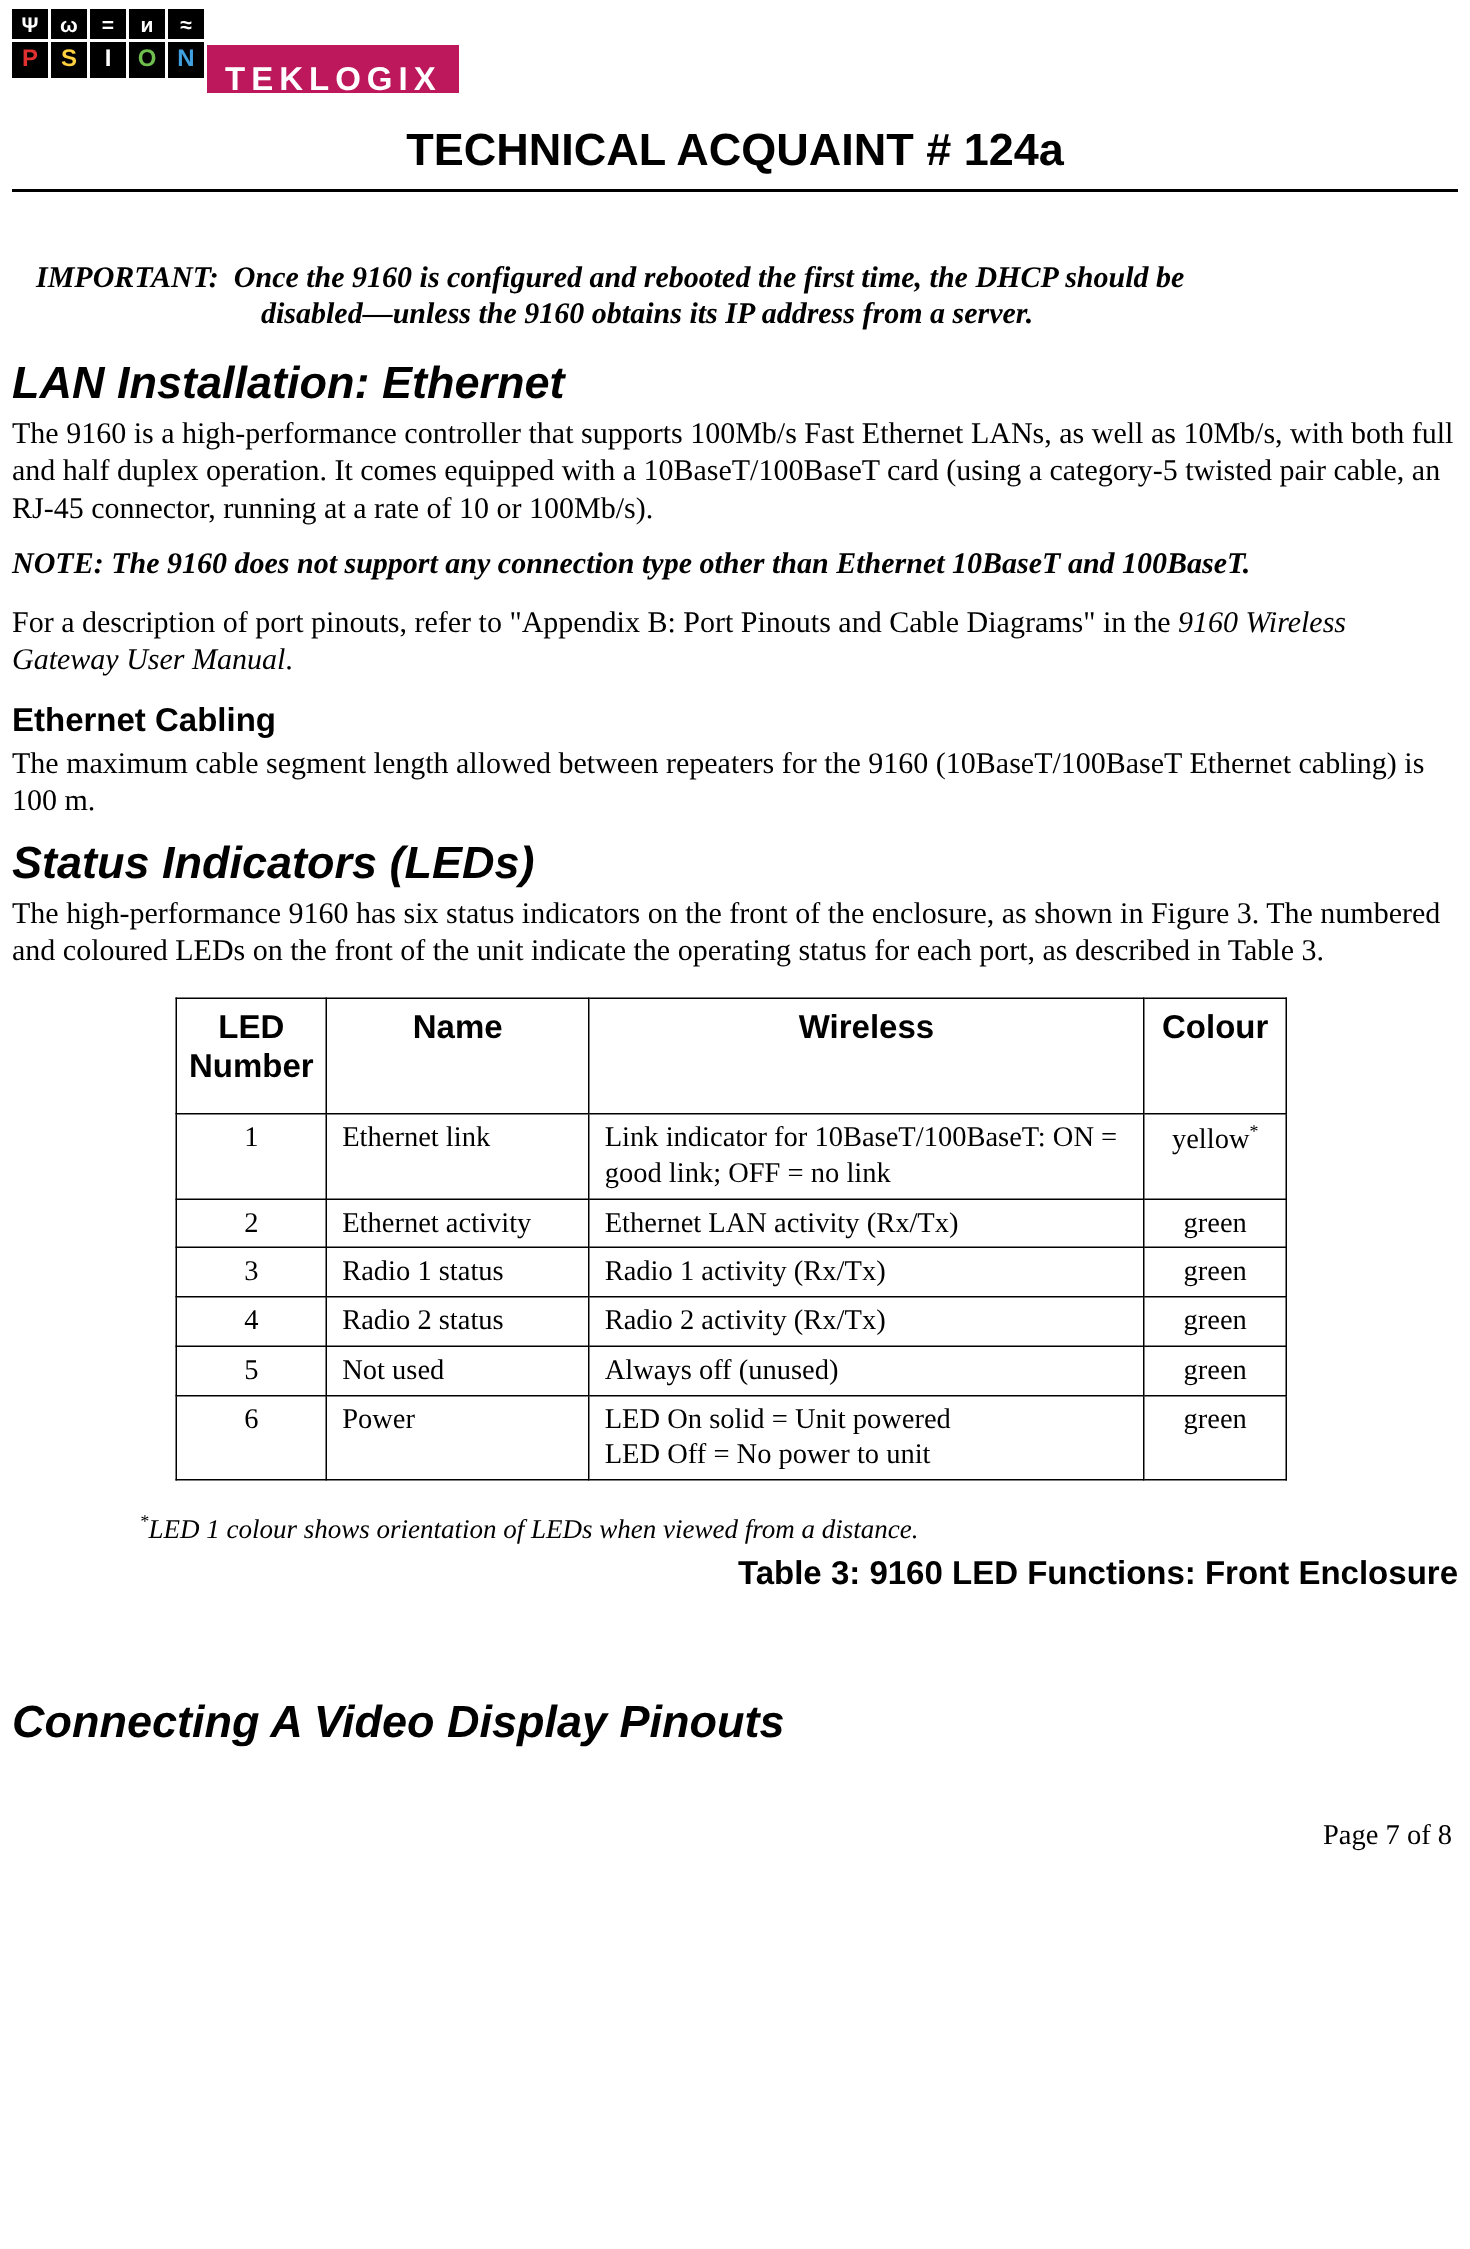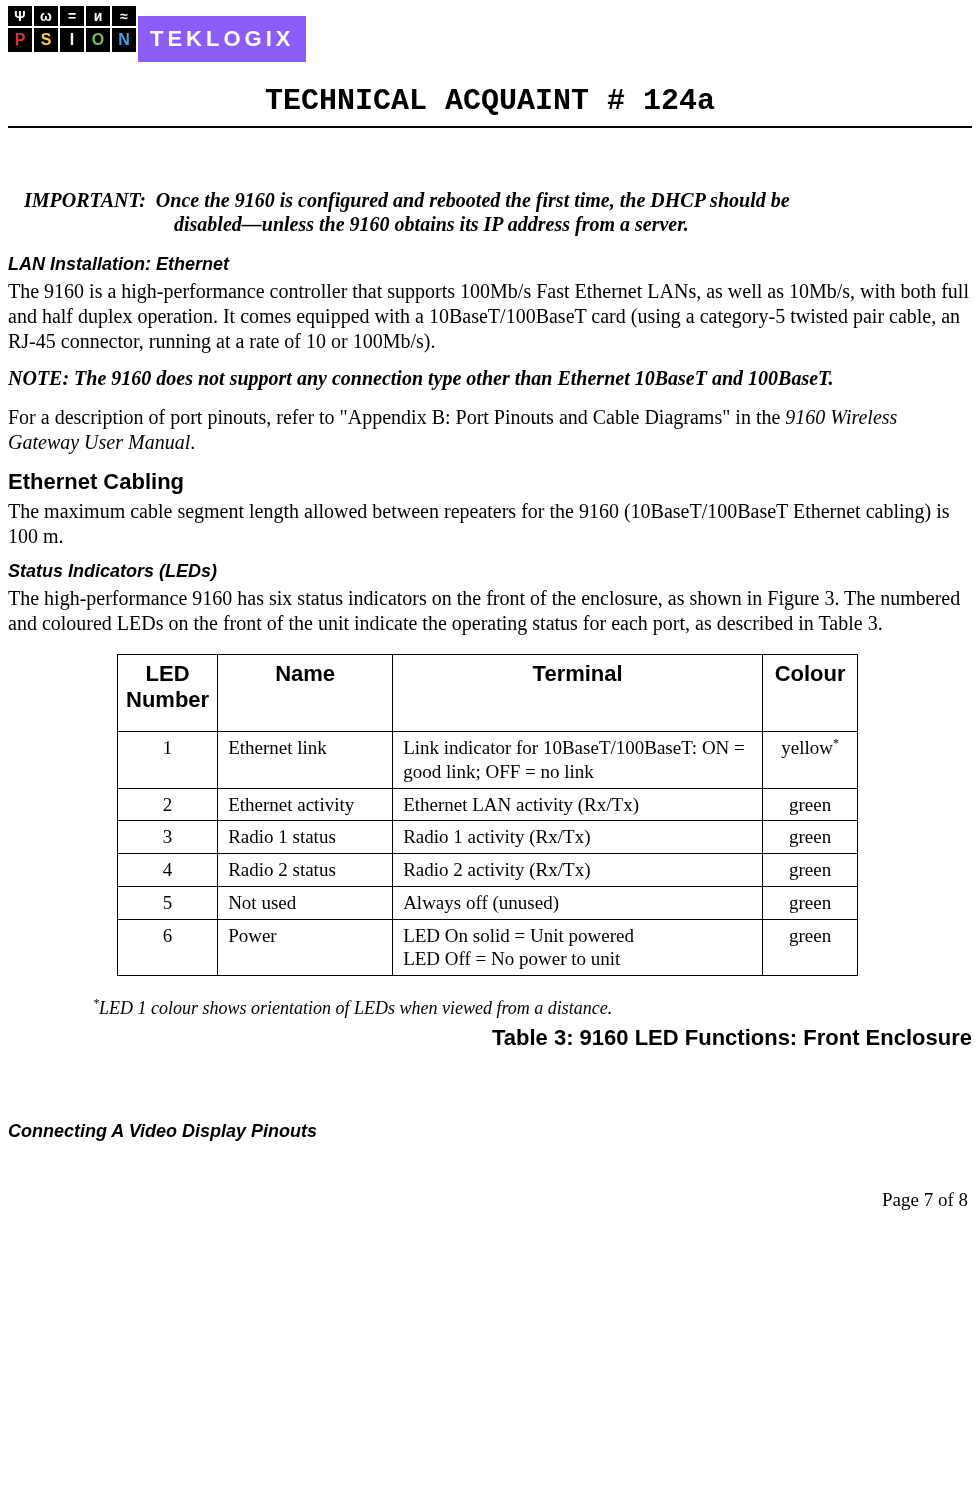--- a/index.html
+++ b/index.html
@@ -49,57 +49,57 @@
     text-align: center;
     line-height: 24px;
   }
   .logo-p { color: #e03030; }
   .logo-s { color: #ffd040; }
   .logo-i { color: #fff; }
   .logo-o { color: #6fbf4f; }
   .logo-n { color: #40a0e0; }
   .teklogix {
     display: inline-block;
-    background: #8b5cf6;
+    background: #be185d;
     color: #fff;
     font-family: Arial, sans-serif;
     font-weight: bold;
     letter-spacing: 4px;
     font-size: 22px;
-    height: 46px;
+    height: 32px;
     line-height: 46px;
     padding: 0 12px;
     margin-left: 2px;
     vertical-align: bottom;
   }
   .title-row {
     text-align: center;
-    font-family: Liberation Mono, monospace;
+    font-family: Liberation Sans, sans-serif;
     font-size: 30px;
     font-weight: bold;
     padding: 22px 0 8px 0;
     border-bottom: 2px solid #000;
-    margin-bottom: 60px;
+    margin-bottom: 45px;
   }
   .imp-note {
     font-style: italic;
     font-weight: bold;
     margin: 0 0 18px 16px;
     line-height: 1.2;
   }
   .imp-note .line2 {
     display: block;
     padding-left: 150px;
     font-weight: bold;
   }
   h2.sec {
     font-family: Arial, Helvetica, sans-serif;
     font-style: italic;
     font-weight: bold;
-    font-size: 18px;
+    font-size: 30px;
     margin: 10px 0 4px 0;
   }
   h3.sub {
     font-family: Arial, Helvetica, sans-serif;
     font-weight: bold;
     font-size: 22px;
     margin: 14px 0 4px 0;
   }
   p.body {
     margin: 4px 0 12px 0;
@@ -210,21 +210,21 @@
       <colgroup>
           <col class="c0">
           <col class="c1">
           <col class="c2">
           <col class="c3">
         </colgroup>
       <thead>
         <tr>
           <th>LED Number</th>
           <th>Name</th>
-          <th>Terminal</th>
+          <th>Wireless</th>
           <th>Colour</th>
         </tr>
       </thead>
       <tbody>
         <tr>
           <td class="c">1</td>
           <td>Ethernet link</td>
           <td>Link indicator for 10BaseT/100BaseT: ON = good link; OFF = no link</td>
           <td class="c"><span>yellow</span><sup>*</sup></td>
         </tr>

